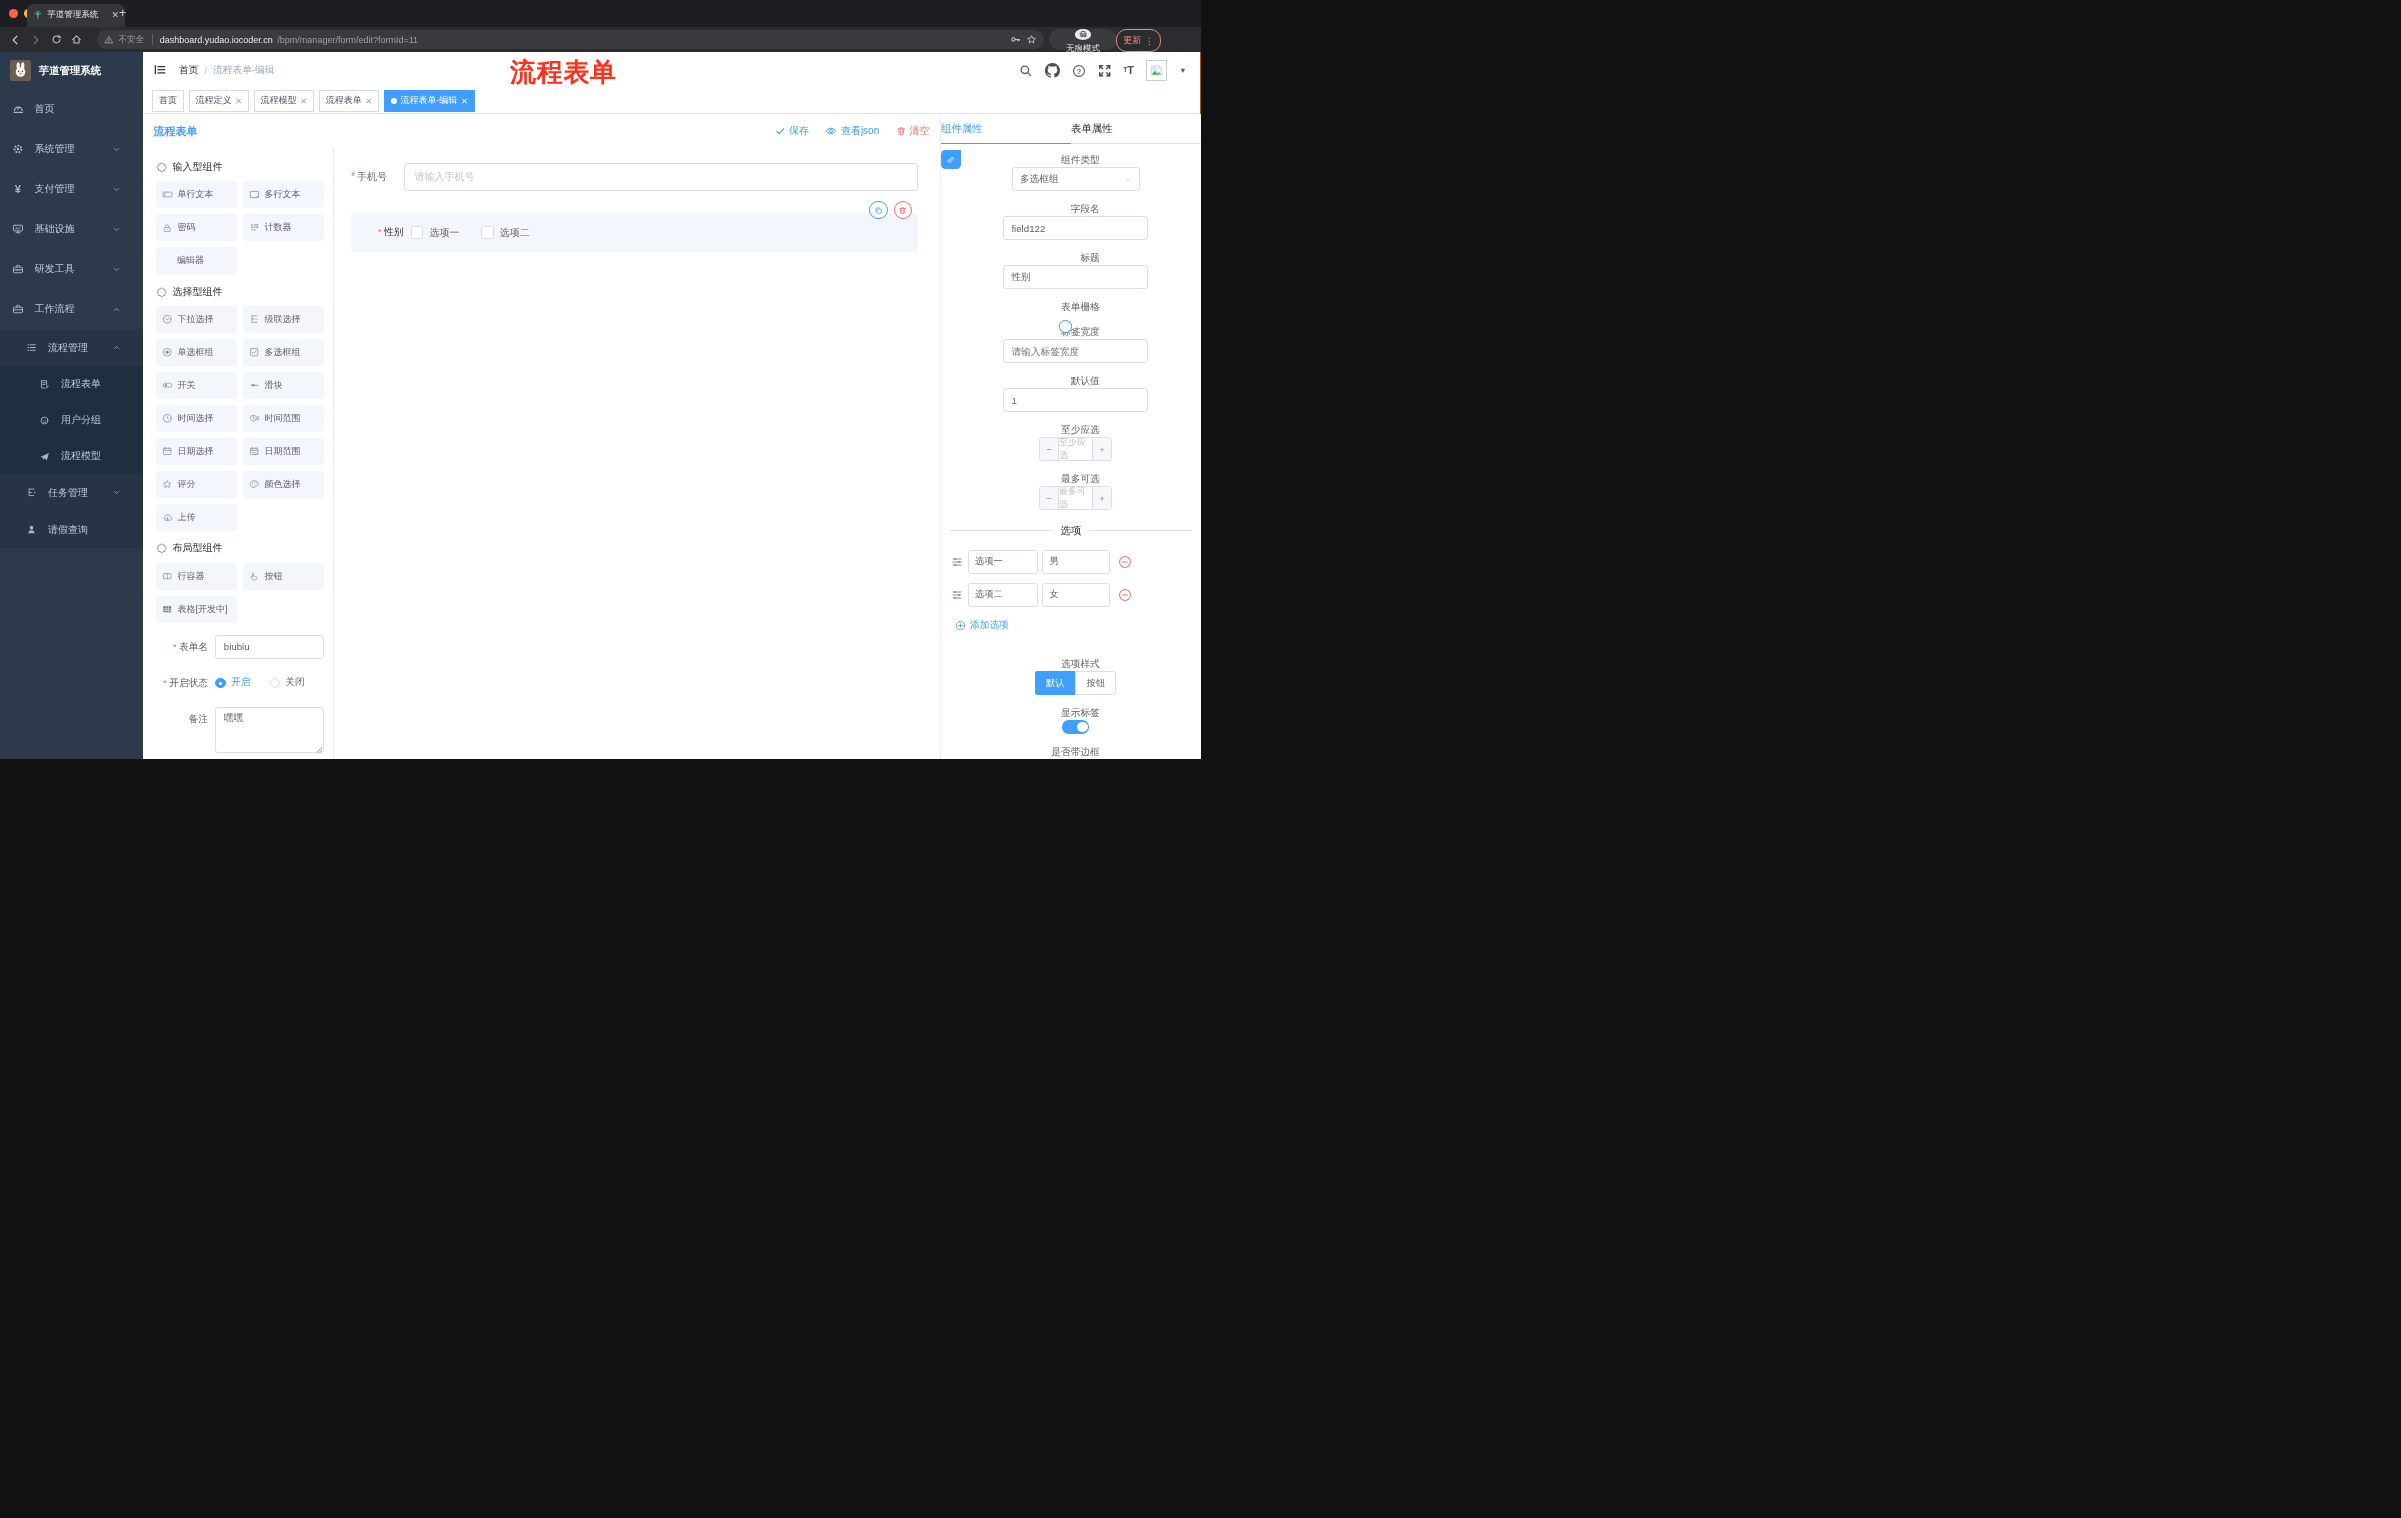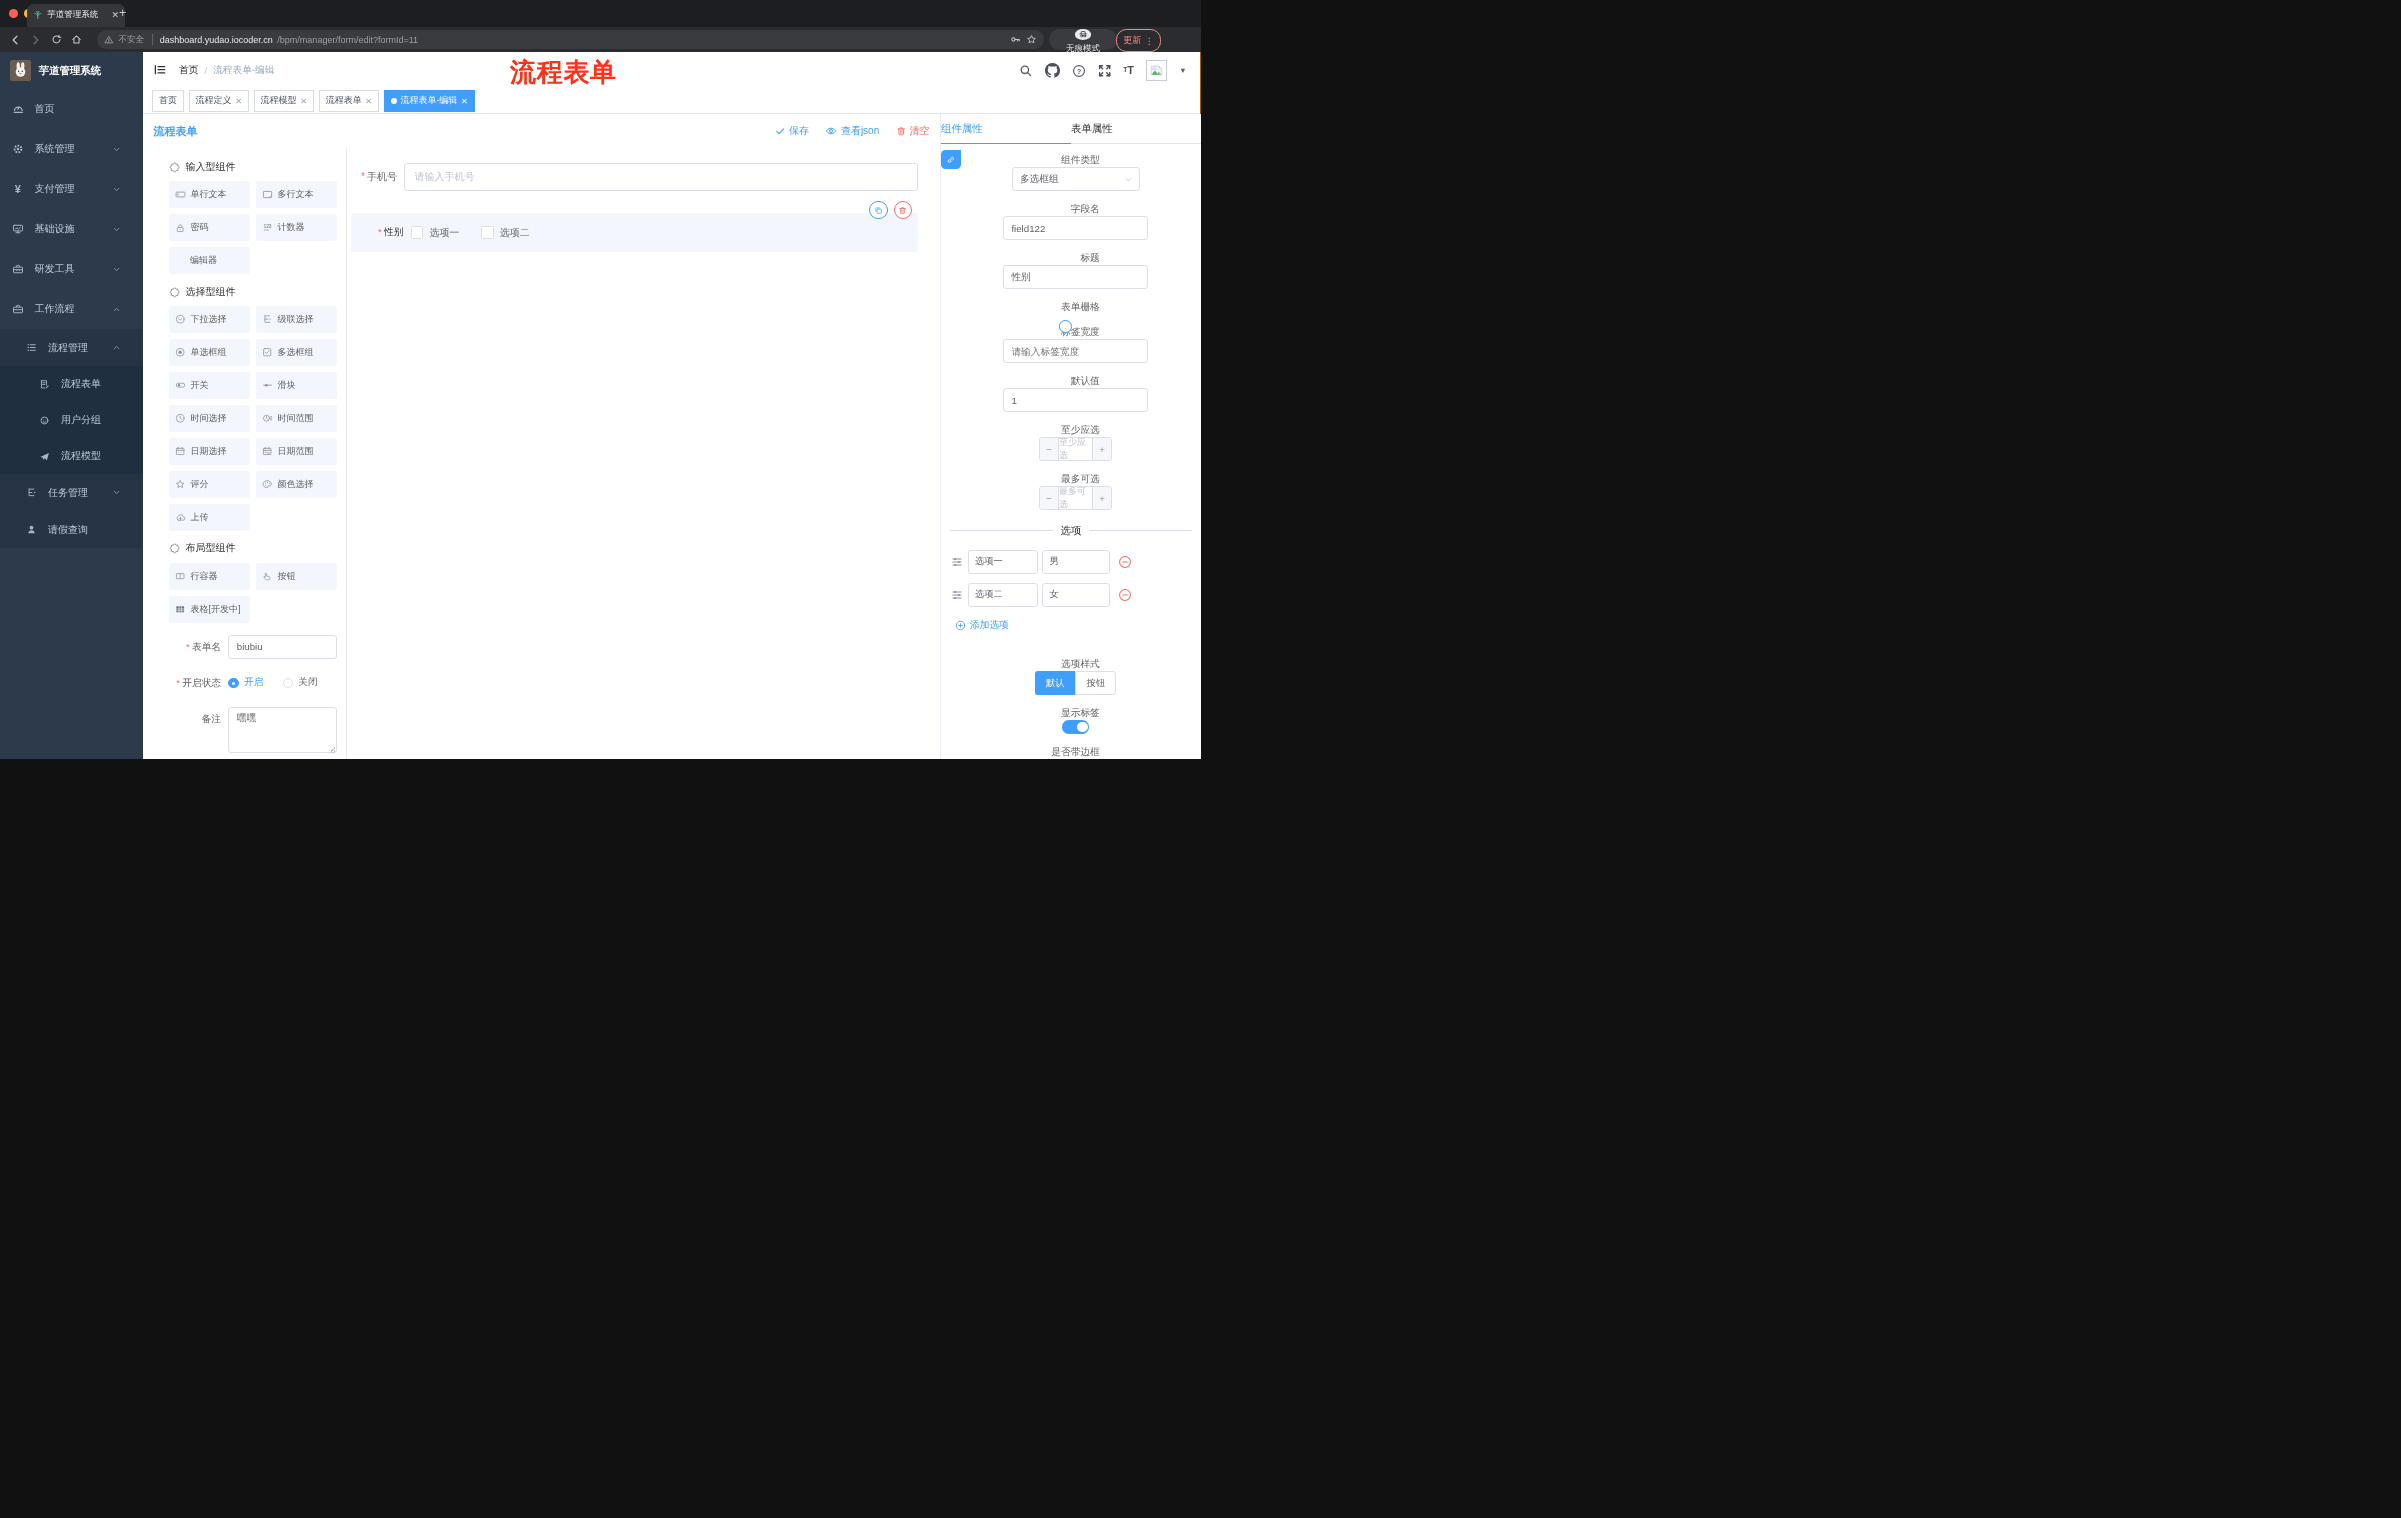--- a/index.html
+++ b/index.html
@@ -70,21 +70,21 @@
 
   
   .work{position:absolute;left:143px;top:114px;width:797px;height:645px;background:#fff;}
   .dtitle{position:absolute;left:0;top:0;width:100%;height:34px;display:flex;align-items:center;box-sizing:border-box;padding:0 10.4px;}
   .dtitle .name{color:#409eff;font-size:11px;font-weight:bold}
   .dactions{margin-left:auto;display:flex;align-items:center;gap:16.3px;font-size:10px;}
   .act{display:inline-flex;align-items:center;gap:3.7px;color:#409eff;cursor:pointer}
   .act.red{color:#f56c6c}
 
   
-  .cpanel{position:absolute;left:17px;top:34px;width:187px;height:611px;border-right:0.7px solid #e8eaf0;box-sizing:border-box;
+  .cpanel{position:absolute;left:4px;top:34px;width:187px;height:611px;border-right:0.7px solid #e8eaf0;box-sizing:border-box;
           padding:7.4px 9px;overflow:hidden;}
   .ghead{display:flex;align-items:center;gap:4.5px;margin:4.5px 0 7.4px;font-size:10px;color:#303133;}
   .ghead .ico{color:#8c939d}
   .cgrid{display:grid;grid-template-columns:1fr 1fr;gap:6px;margin-bottom:10.4px;}
   .citem{height:27px;background:#f4f6fe;border-radius:2.2px;display:flex;align-items:center;gap:4.5px;
          padding:0 6px;box-sizing:border-box;font-size:9px;color:#606266;cursor:grab;}
   .citem .ico{color:#8c939d;width:11px}
   .lform{margin-top:12px;}
   .lrow{display:flex;align-items:flex-start;margin-bottom:12px;}
   .lrow .lab{width:52px;text-align:right;padding-right:7.4px;color:#606266;line-height:24px;flex:none;font-size:9.7px;}
@@ -99,21 +99,21 @@
   .rdot.off{border:0.7px solid #dcdfe6;background:#fff}
   .radio .on-lbl{color:#409eff}
   textarea.tin{height:46px;padding-top:4.5px;resize:none;}
   .tarea-wrap{position:relative;width:100%}
   .tarea-wrap .grip{position:absolute;right:2.2px;bottom:2.2px;width:6px;height:6px;
      background:linear-gradient(135deg,transparent 50%,#c0c4cc 50%,#c0c4cc 60%,transparent 60%,transparent 75%,#c0c4cc 75%,#c0c4cc 85%,transparent 85%);}
 
   
   .canvas{position:absolute;left:187px;top:34px;width:609px;height:611px;padding:15px 21px;box-sizing:border-box;}
   .frow{display:flex;align-items:center;}
-  .frow .flab{width:46px;text-align:right;padding-right:7.4px;color:#606266;font-size:10px;flex:none}
+  .frow .flab{width:46px;text-align:left;padding-right:7.4px;color:#606266;font-size:10px;flex:none}
   .phone-input{flex:1;height:28px;border:0.7px solid #dcdfe6;border-radius:3px;display:flex;align-items:center;
                padding:0 9px;color:#c0c4cc;font-size:10px;background:#fff;box-sizing:border-box;}
   .selblock{position:relative;margin-top:22px;background:#f4f6fd;border-radius:3px;height:39px;display:flex;align-items:center;padding-left:27px;}
   .selblock .flab{width:30px}
   .cbgroup{display:flex;align-items:center;gap:22px;margin-left:3px}
   .cbitem{display:flex;align-items:center;gap:6px;color:#606266;font-size:10px}
   .cbox{width:10.4px;height:10.4px;border:0.7px solid #dcdfe6;border-radius:1.5px;background:#fff}
   .floatbtns{position:absolute;right:6px;top:-12px;display:flex;gap:6px;}
   .fbtn{width:16.3px;height:16.3px;border-radius:50%;background:#fff;display:flex;align-items:center;justify-content:center;cursor:pointer}
   .fbtn.copy{border:0.7px solid #409eff;color:#409eff}

